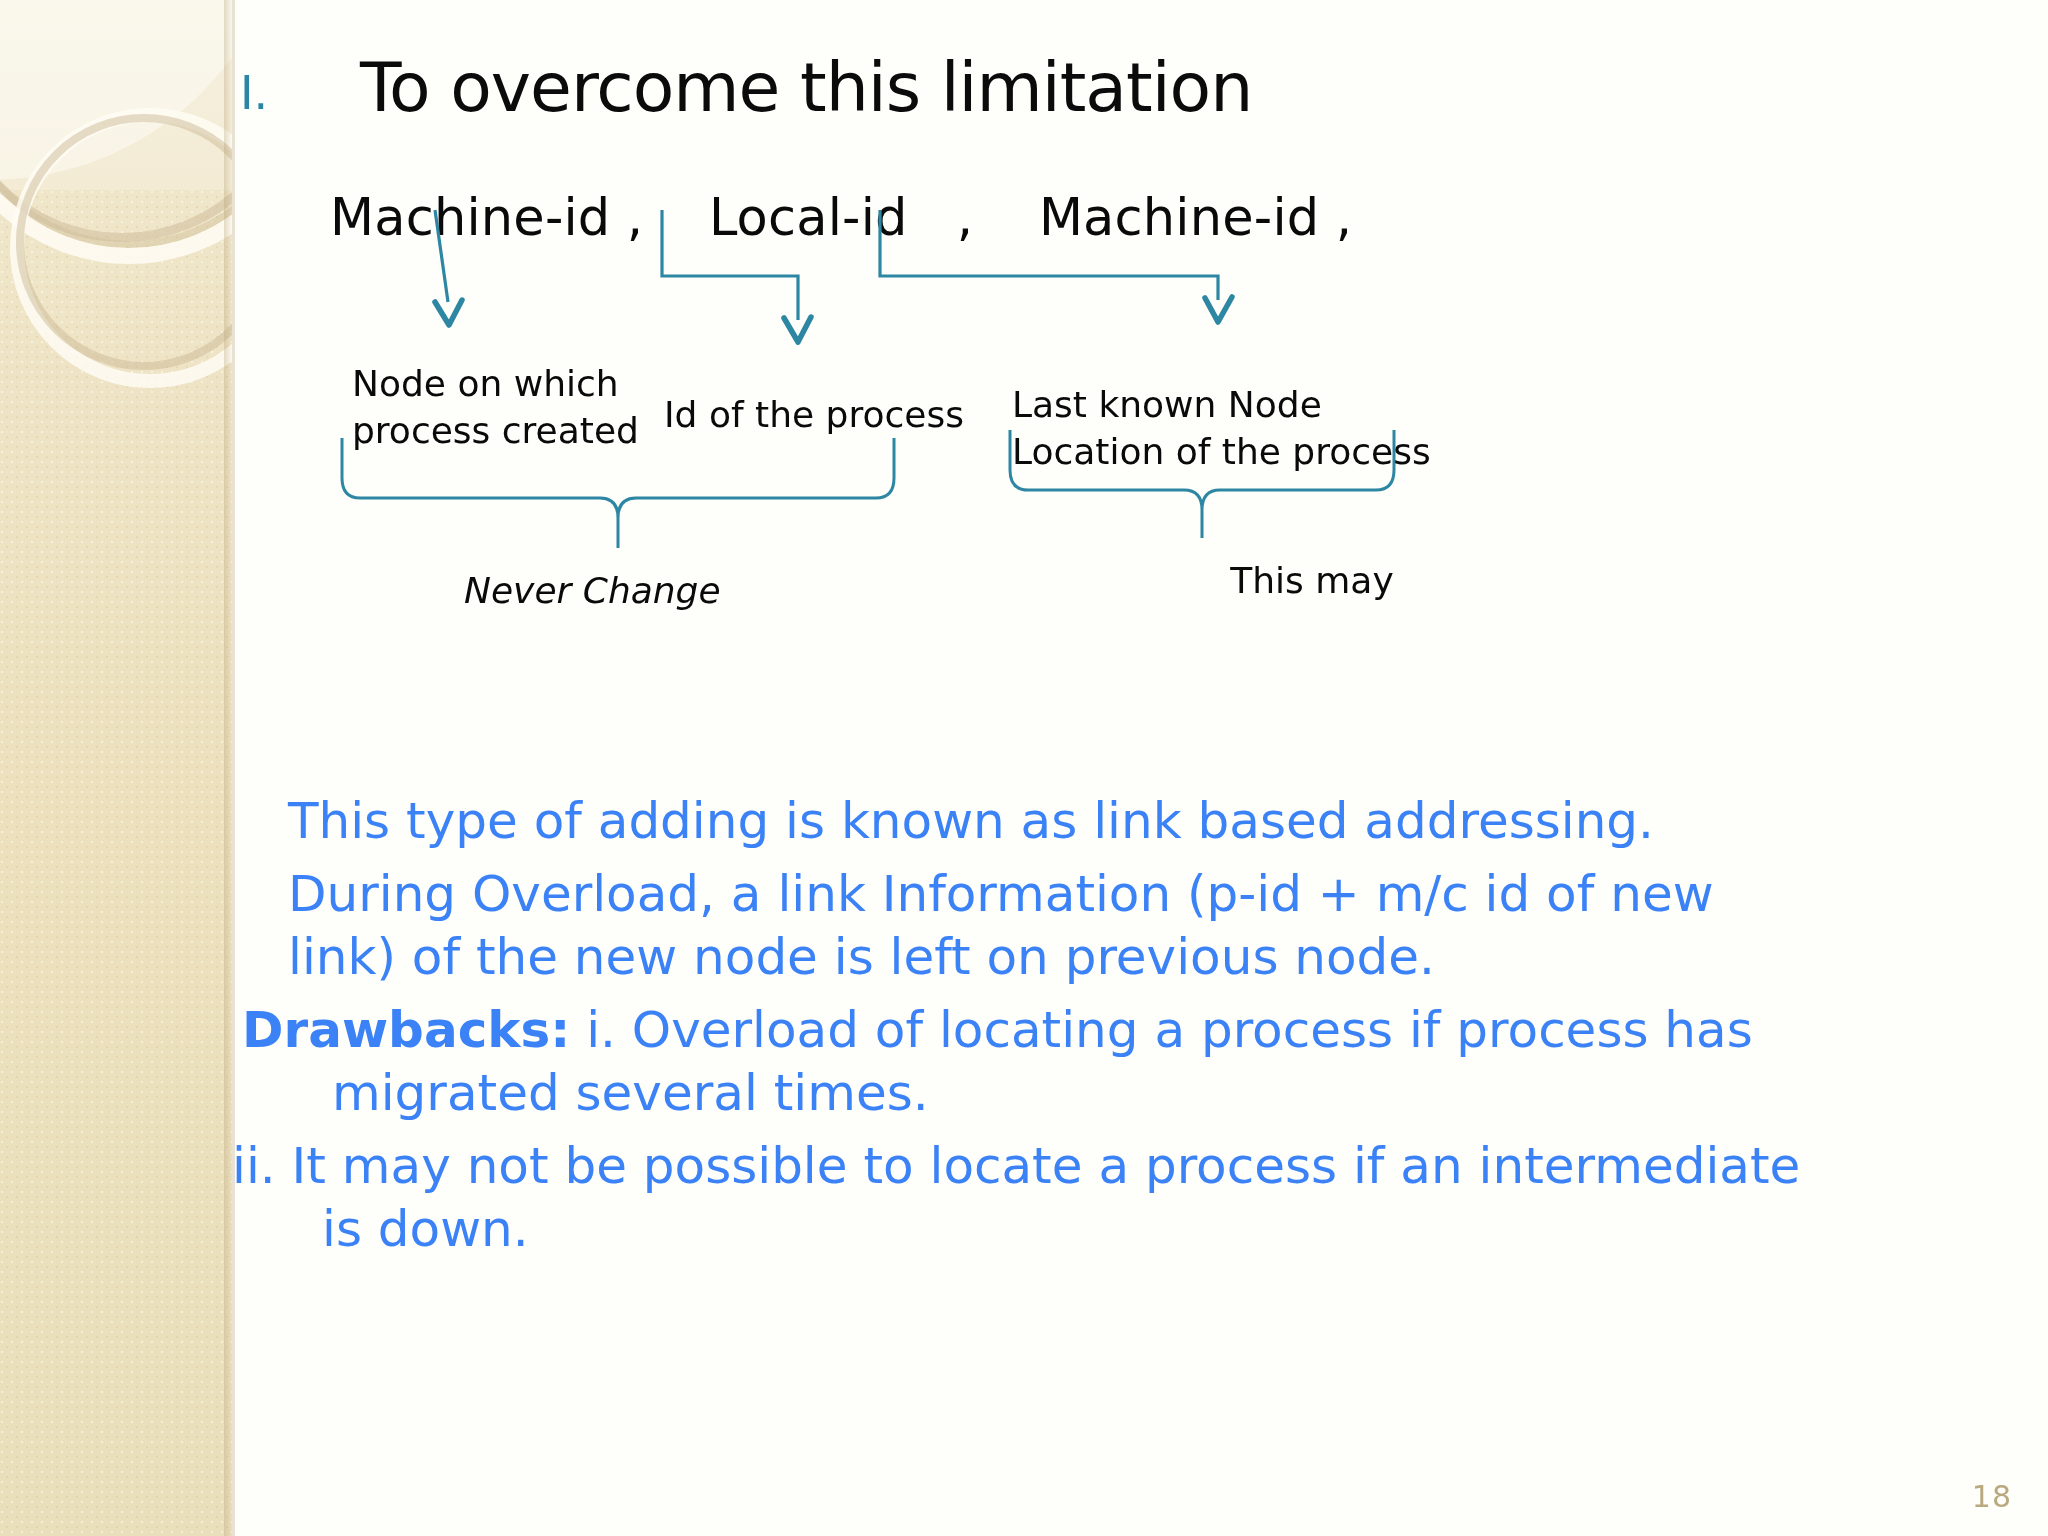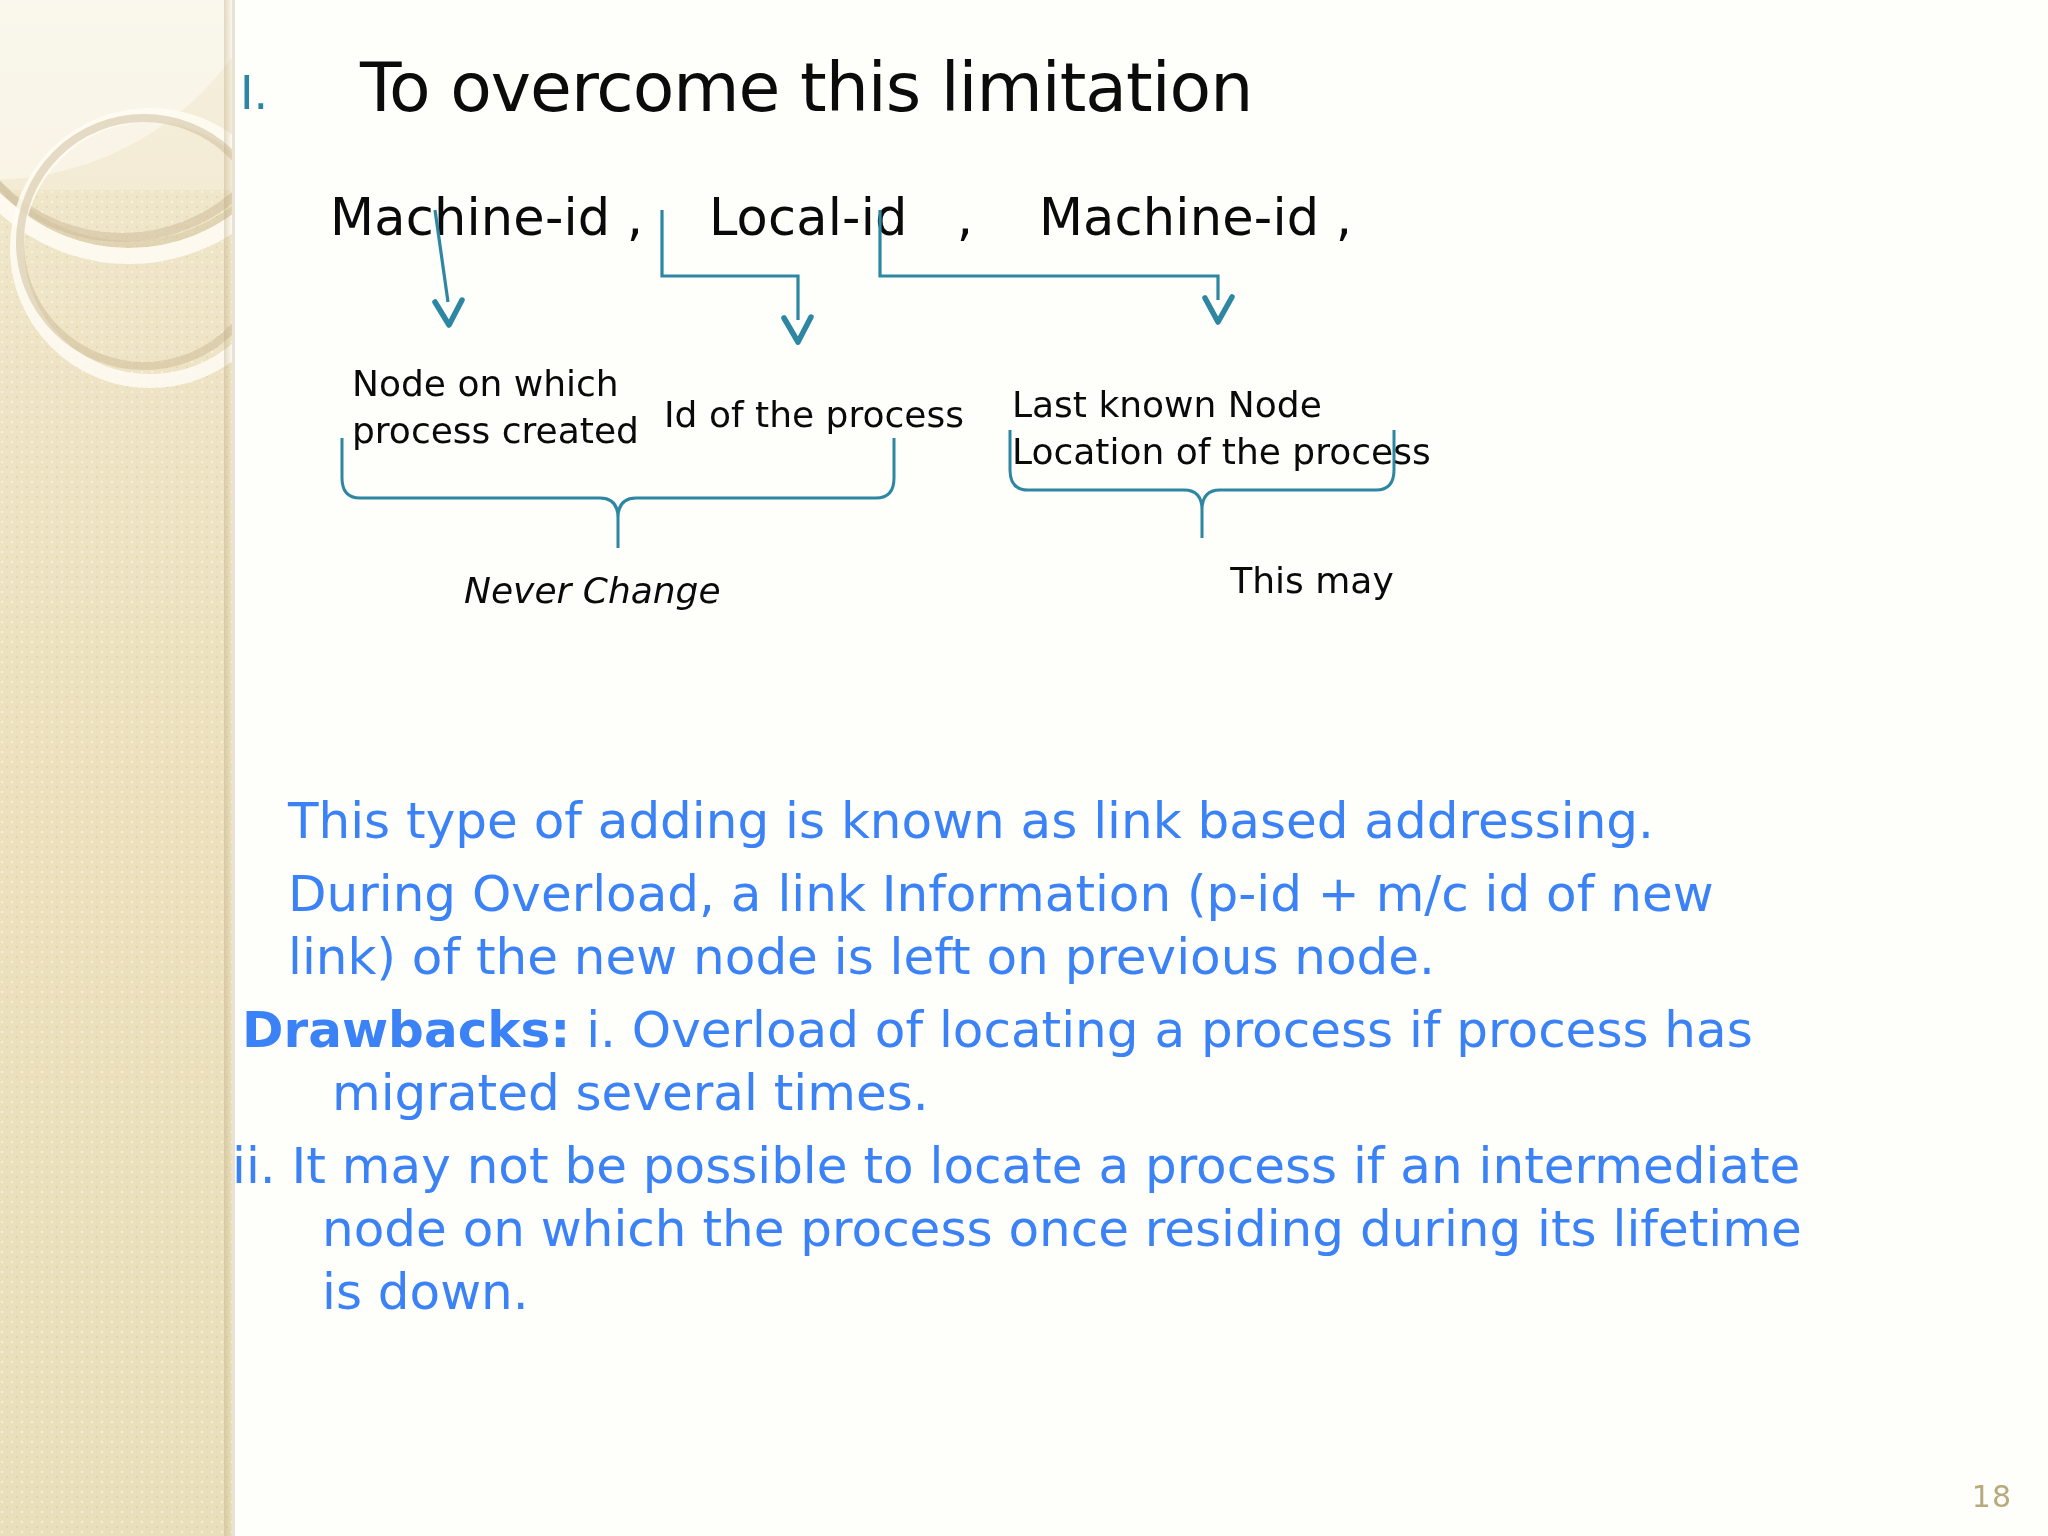--- a/index.html
+++ b/index.html
@@ -203,19 +203,18 @@
       <span class="hang">link) of the new node is left on previous node.</span>
     </p>
 
     <p class="para p-flush p-draw">
       <span class="bold">Drawbacks:</span><span>  i.  Overload of locating a process if process has</span>
       <span class="l2">migrated several times.</span>
     </p>
 
     <p class="para p-flush p-two">
       <span>ii.  It may not be possible to locate a process if an intermediate</span>
-      <span class="l2">node on which the process once residing during its lifetime</span>
       <span class="l2">is down.</span>
     </p>
   </div>
 
   <div class="page-num">18</div>
 </div>
 
 </body></html>

